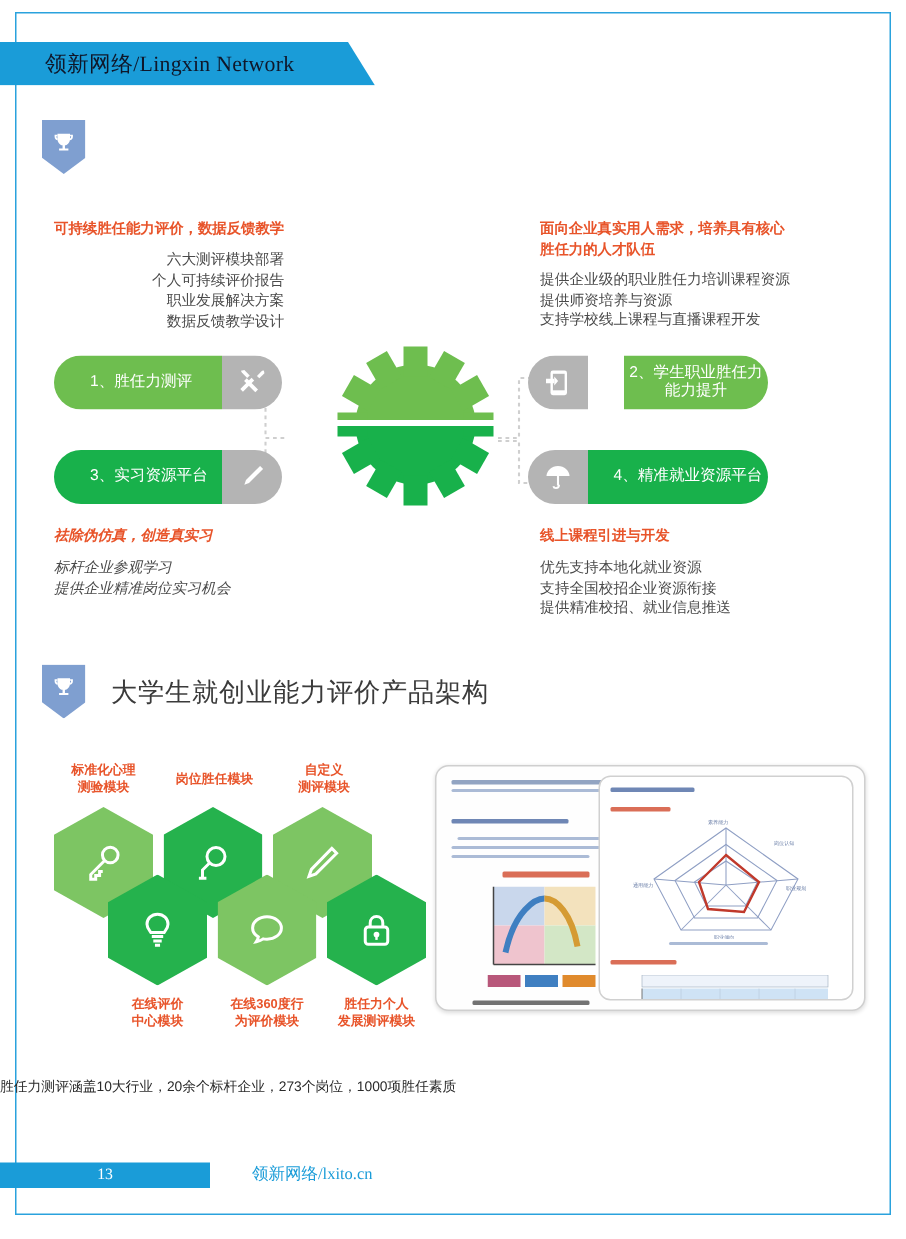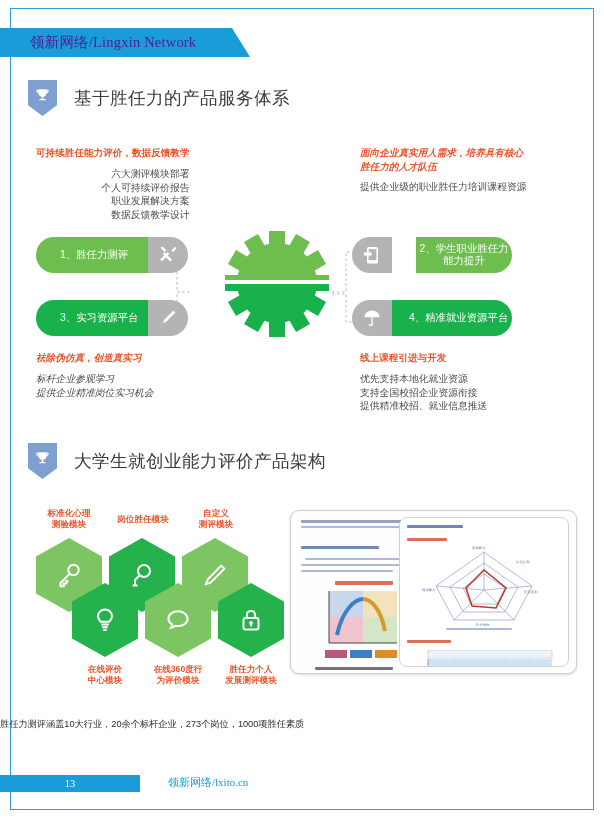--- a/index.html
+++ b/index.html
@@ -13,21 +13,21 @@
     border:1px solid #2aa2dd;box-sizing:border-box;background:#fff;
   }
   
   .banner{
     position:absolute;left:0px;top:28px;height:29px;width:250px;
     background:#1a9cd8;
     clip-path:polygon(0 0,232px 0,250px 100%,0 100%);
     display:flex;align-items:center;
   }
   .banner-text{
-    color:#4c1d95;font-family:"Liberation Serif","DejaVu Serif",serif;
+    color:#0f172a;font-family:"Liberation Serif","DejaVu Serif",serif;
     font-size:14.5px;padding-left:30px;letter-spacing:.2px;white-space:nowrap;
   }
   
   .sec-head{position:absolute;display:flex;align-items:center;}
   .badge{
     width:29px;height:36px;background:#7f9fd0;position:relative;flex:0 0 auto;
     clip-path:polygon(0 0,100% 0,100% 70%,50% 100%,0 70%);
     display:flex;align-items:flex-start;justify-content:center;
   }
   .badge svg{margin-top:7px;}
@@ -107,37 +107,38 @@
 </div>
 
 <div class="sec-head" style="left:28px;top:80px;">
   <span class="badge">
     <svg width="15" height="16" viewBox="0 0 15 16">
       <path d="M3.3 2.2h8.4v3.1c0 2.6-1.6 4.3-3.4 4.6v2.1h2.3v1.3H4.4v-1.3h2.3v-2.1C4.9 9.6 3.3 7.9 3.3 5.3z" fill="#fff"></path>
       <path d="M3.3 2.8H1.4v1.3c0 1.5 1 2.3 2 2.4V5.2c-.5-.1-.8-.5-.8-1.1v-.2h.7z" fill="#fff"></path>
       <path d="M11.7 2.8h1.9v1.3c0 1.5-1 2.3-2 2.4V5.2c.5-.1.8-.5.8-1.1v-.2h-.7z" fill="#fff"></path>
     </svg>
   </span>
-  <span class="sec-title">基于胜任力的产品服务体系</span>
 </div>
 
 <div class="tb" style="left:36px;top:146px;text-align:right;">
   <div class="hl">可持续胜任能力评价，数据反馈教学</div>
   <div class="ln">六大测评模块部署</div>
   <div class="ln">个人可持续评价报告</div>
   <div class="ln">职业发展解决方案</div>
   <div class="ln">数据反馈教学设计</div>
 </div>
 
 <div class="tb" style="left:360px;top:146px;">
-  <div class="hl" style="margin-bottom:6px;font-style:italic;">
+  <div class="hl" style="margin-bottom:6px;">
     <div>面向企业真实用人需求，培养具有核心</div>
     <div>胜任力的人才队伍</div>
   </div>
   <div class="ln">提供企业级的职业胜任力培训课程资源</div>
+  <div class="ln">提供师资培养与资源</div>
+  <div class="ln">支持学校线上课程与直播课程开发</div>
 </div>
 
 <div class="tb" style="left:36px;top:351px;font-style:italic;">
   <div class="hl">祛除伪仿真，创造真实习</div>
   <div class="ln">标杆企业参观学习</div>
   <div class="ln">提供企业精准岗位实习机会</div>
 </div>
 
 <div class="tb" style="left:360px;top:351px;">
   <div class="hl">线上课程引进与开发</div>

